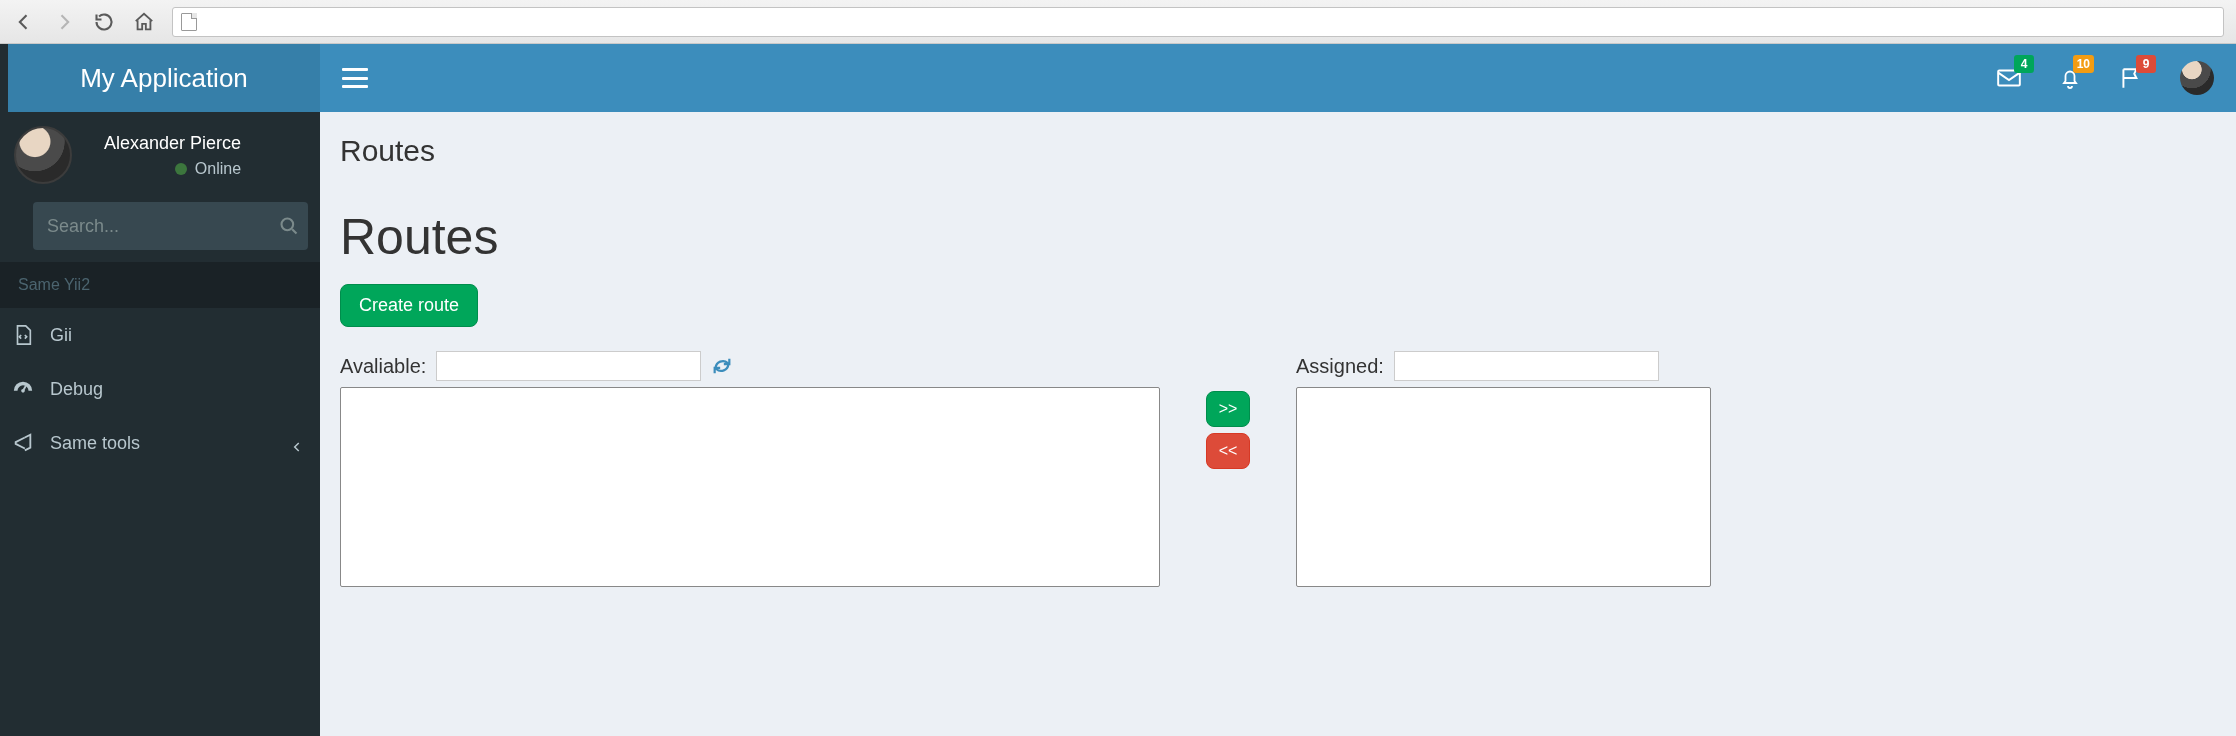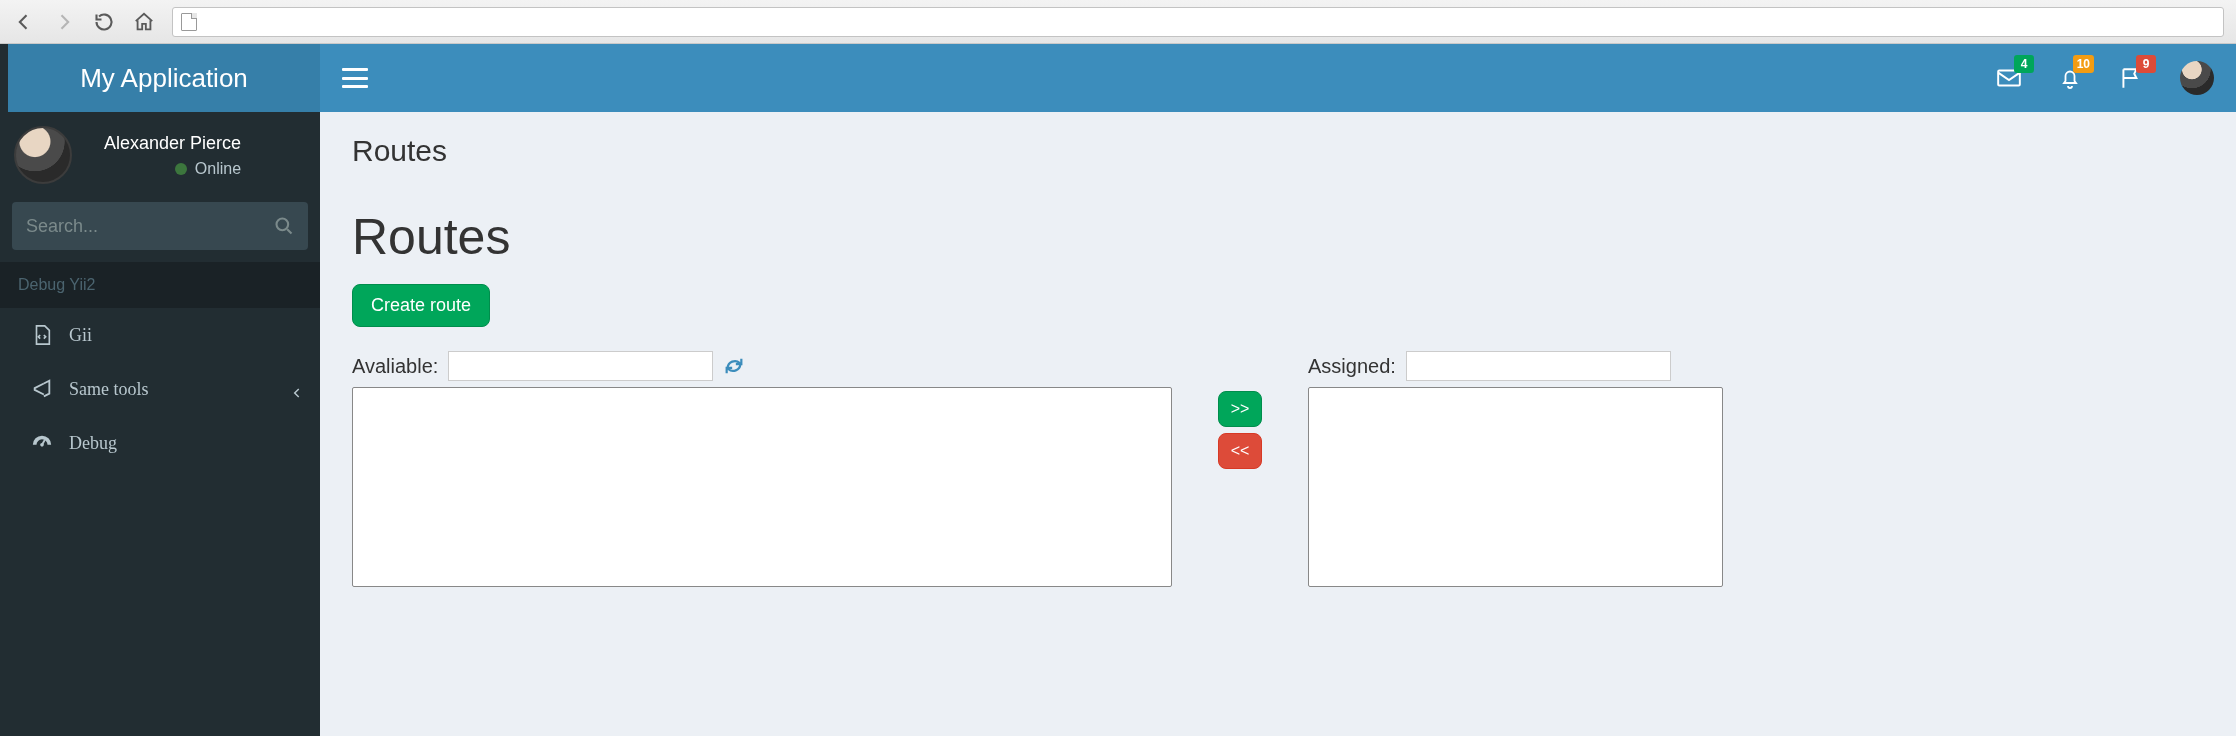--- a/index.html
+++ b/index.html
@@ -18,41 +18,41 @@
   
   .app { display:flex; height: calc(736px - 44px); }
   .sidebar { width: 320px; background:#222d32; color:#b8c7ce; display:flex; flex-direction:column; flex-shrink:0; }
   .logo { height: 68px; background:#367fa9; color:#fff; display:flex; align-items:center; justify-content:center; font-size: 26px; font-weight:300;margin-left:8px; }
   .user-panel { display:flex; align-items:center; gap:32px; padding: 14px 14px 18px 14px; }
   .avatar-lg { width:58px; height:58px; border-radius:50%; background:radial-gradient(circle at 35% 25%, #e8d6c3 0 28%, #4a4a4a 30% 55%, #2a2a2a 56% 100%); border:2px solid #3c3c3c; }
   .user-info .name { color:#fff; font-size:18px; font-weight:500; }
   .user-info .status { margin-top:6px; font-size:16px; color:#b8c7ce; display:flex; align-items:center; gap:8px;justify-content:flex-end; }
   .dot-online { width:12px; height:12px; border-radius:50%; background:#3c763d; display:inline-block; }
   .search-wrap { padding: 0 12px 12px 12px; }
-  .search-box { background:#374850; border-radius:4px; height:48px; display:flex; align-items:center; padding:0 14px; color:#7b8a8b; }
+  .search-box { background:#374850; border-radius:4px; height:48px; display:flex; align-items:center; padding:0 14px; color:#7b8a8b;margin-left:21px; }
   .search-box input { flex:1; background:transparent; border:0; outline:0; color:#ccc; font-size:18px; }
   .search-box input::placeholder { color:#7b8a8b; }
   .menu-header { padding: 14px 18px; color:#4b646f; font-size:16px; background:#1a2226; }
-  .nav-item { display:flex; align-items:flex-end; gap:16px; padding: 16px 31px; color:#b8c7ce; font-size:18px; cursor:pointer; position:relative;font-family:Liberation Serif, serif; }
+  .nav-item { display:flex; align-items:flex-end; gap:16px; padding: 16px 12px; color:#b8c7ce; font-size:18px; cursor:pointer; position:relative; }
   .nav-item .chev { position:absolute; right:16px; color:#b8c7ce; }
   .nav-icon { width:22px; height:22px; display:flex; align-items:center; justify-content:center; }
 
   .main { flex:1; display:flex; flex-direction:column; min-width:0; }
   .topbar { height:68px; background:#3c8dbc; display:flex; align-items:center; justify-content:space-between; padding:0 22px; color:#fff; }
   .hamburger { width:26px; height:20px; display:flex; flex-direction:column; justify-content:space-between; cursor:pointer; }
   .hamburger span { height:3px; background:#fff; border-radius:1px; }
   .top-icons { display:flex; align-items:center; gap:36px; }
   .ic-wrap { position:relative; cursor:pointer; }
   .badge { position:absolute; top:-10px; right:-12px; min-width:20px; height:18px; padding:0 4px; border-radius:3px; font-size:12px; font-weight:700; color:#fff; display:flex; align-items:center; justify-content:center; }
   .b-green { background:#00a65a; }
   .b-orange { background:#f39c12; }
   .b-red { background:#dd4b39; }
   .avatar-sm { width:34px; height:34px; border-radius:50%; background:radial-gradient(circle at 35% 25%, #e8d6c3 0 28%, #4a4a4a 30% 55%, #2a2a2a 56% 100%); }
 
-  .content { padding: 22px 32px; overflow:auto; }
+  .content { padding: 22px 20px; overflow:auto; }
   .page-title-sm { font-size:30px; font-weight:400; color:#333; margin-bottom: 40px; }
   .page-title-lg { font-size:50px; font-weight:400; color:#333; margin-bottom: 18px; }
   .btn { display:inline-block; padding: 10px 18px; border-radius:8px; font-size:18px; color:#fff; border:1px solid transparent; cursor:pointer; }
   .btn-success { background:#00a65a; border-color:#008d4c; }
   .btn-danger { background:#dd4b39; border-color:#d73925; }
   .btn-sm { padding:8px 12px; font-size:16px; }
 
   .route-row { display:flex; gap: 28px; margin-top: 24px; align-items: flex-start; }
   .col { }
   .col-left { flex: 0 0 820px; }
@@ -116,57 +116,57 @@
         <input type="text" placeholder="Search..." style="">
         <span>
           <svg width="20" height="20" viewBox="0 0 24 24" fill="none" stroke="currentColor" stroke-width="2.5">
               <circle cx="10" cy="10" r="7"></circle>
               <path d="M21 21l-5.2-5.2"></path>
             </svg>
         </span>
       </div>
     </div>
 
-    <div class="menu-header">Debug Yii2</div>
+    <div class="menu-header">Same Yii2</div>
 
     <div class="nav-item">
       <span class="nav-icon">
         <svg width="22" height="22" viewBox="0 0 24 24" fill="none" stroke="currentColor" stroke-width="1.8">
             <path d="M6 2h9l5 5v15H6z"></path>
             <path d="M10 12l-2 2 2 2"></path>
             <path d="M14 12l2 2-2 2"></path>
           </svg>
       </span>
       <span>Gii</span>
     </div>
 
     <div class="nav-item">
       <span class="nav-icon">
+        <svg width="22" height="22" viewBox="0 0 24 24" fill="currentColor">
+            <path d="M12 4a10 10 0 0 0-10 10h4a6 6 0 1 1 12 0h4A10 10 0 0 0 12 4z"></path>
+            <circle cx="12" cy="14" r="2"></circle>
+            <rect x="11" y="8" width="2" height="5" transform="rotate(30 12 14)"></rect>
+          </svg>
+      </span>
+      <span>Debug</span>
+    </div>
+
+    <div class="nav-item">
+      <span class="nav-icon">
         <svg width="22" height="22" viewBox="0 0 24 24" fill="none" stroke="currentColor" stroke-width="2">
             <path d="M14 6l6-3v14l-6 3"></path>
             <path d="M14 6L4 11v2l10 5"></path>
           </svg>
       </span>
       <span>Same tools</span>
       <span class="chev">
         <svg width="14" height="14" viewBox="0 0 24 24" fill="none" stroke="currentColor" stroke-width="2.5">
             <path d="M15 5l-7 7 7 7"></path>
           </svg>
       </span>
-    </div>
-
-    <div class="nav-item">
-      <span class="nav-icon">
-        <svg width="22" height="22" viewBox="0 0 24 24" fill="currentColor">
-            <path d="M12 4a10 10 0 0 0-10 10h4a6 6 0 1 1 12 0h4A10 10 0 0 0 12 4z"></path>
-            <circle cx="12" cy="14" r="2"></circle>
-            <rect x="11" y="8" width="2" height="5" transform="rotate(30 12 14)"></rect>
-          </svg>
-      </span>
-      <span>Debug</span>
     </div>
   </aside>
 
   <div class="main">
     <div class="topbar">
       <div class="hamburger">
         <span></span>
           <span></span>
           <span></span>
       </div>

